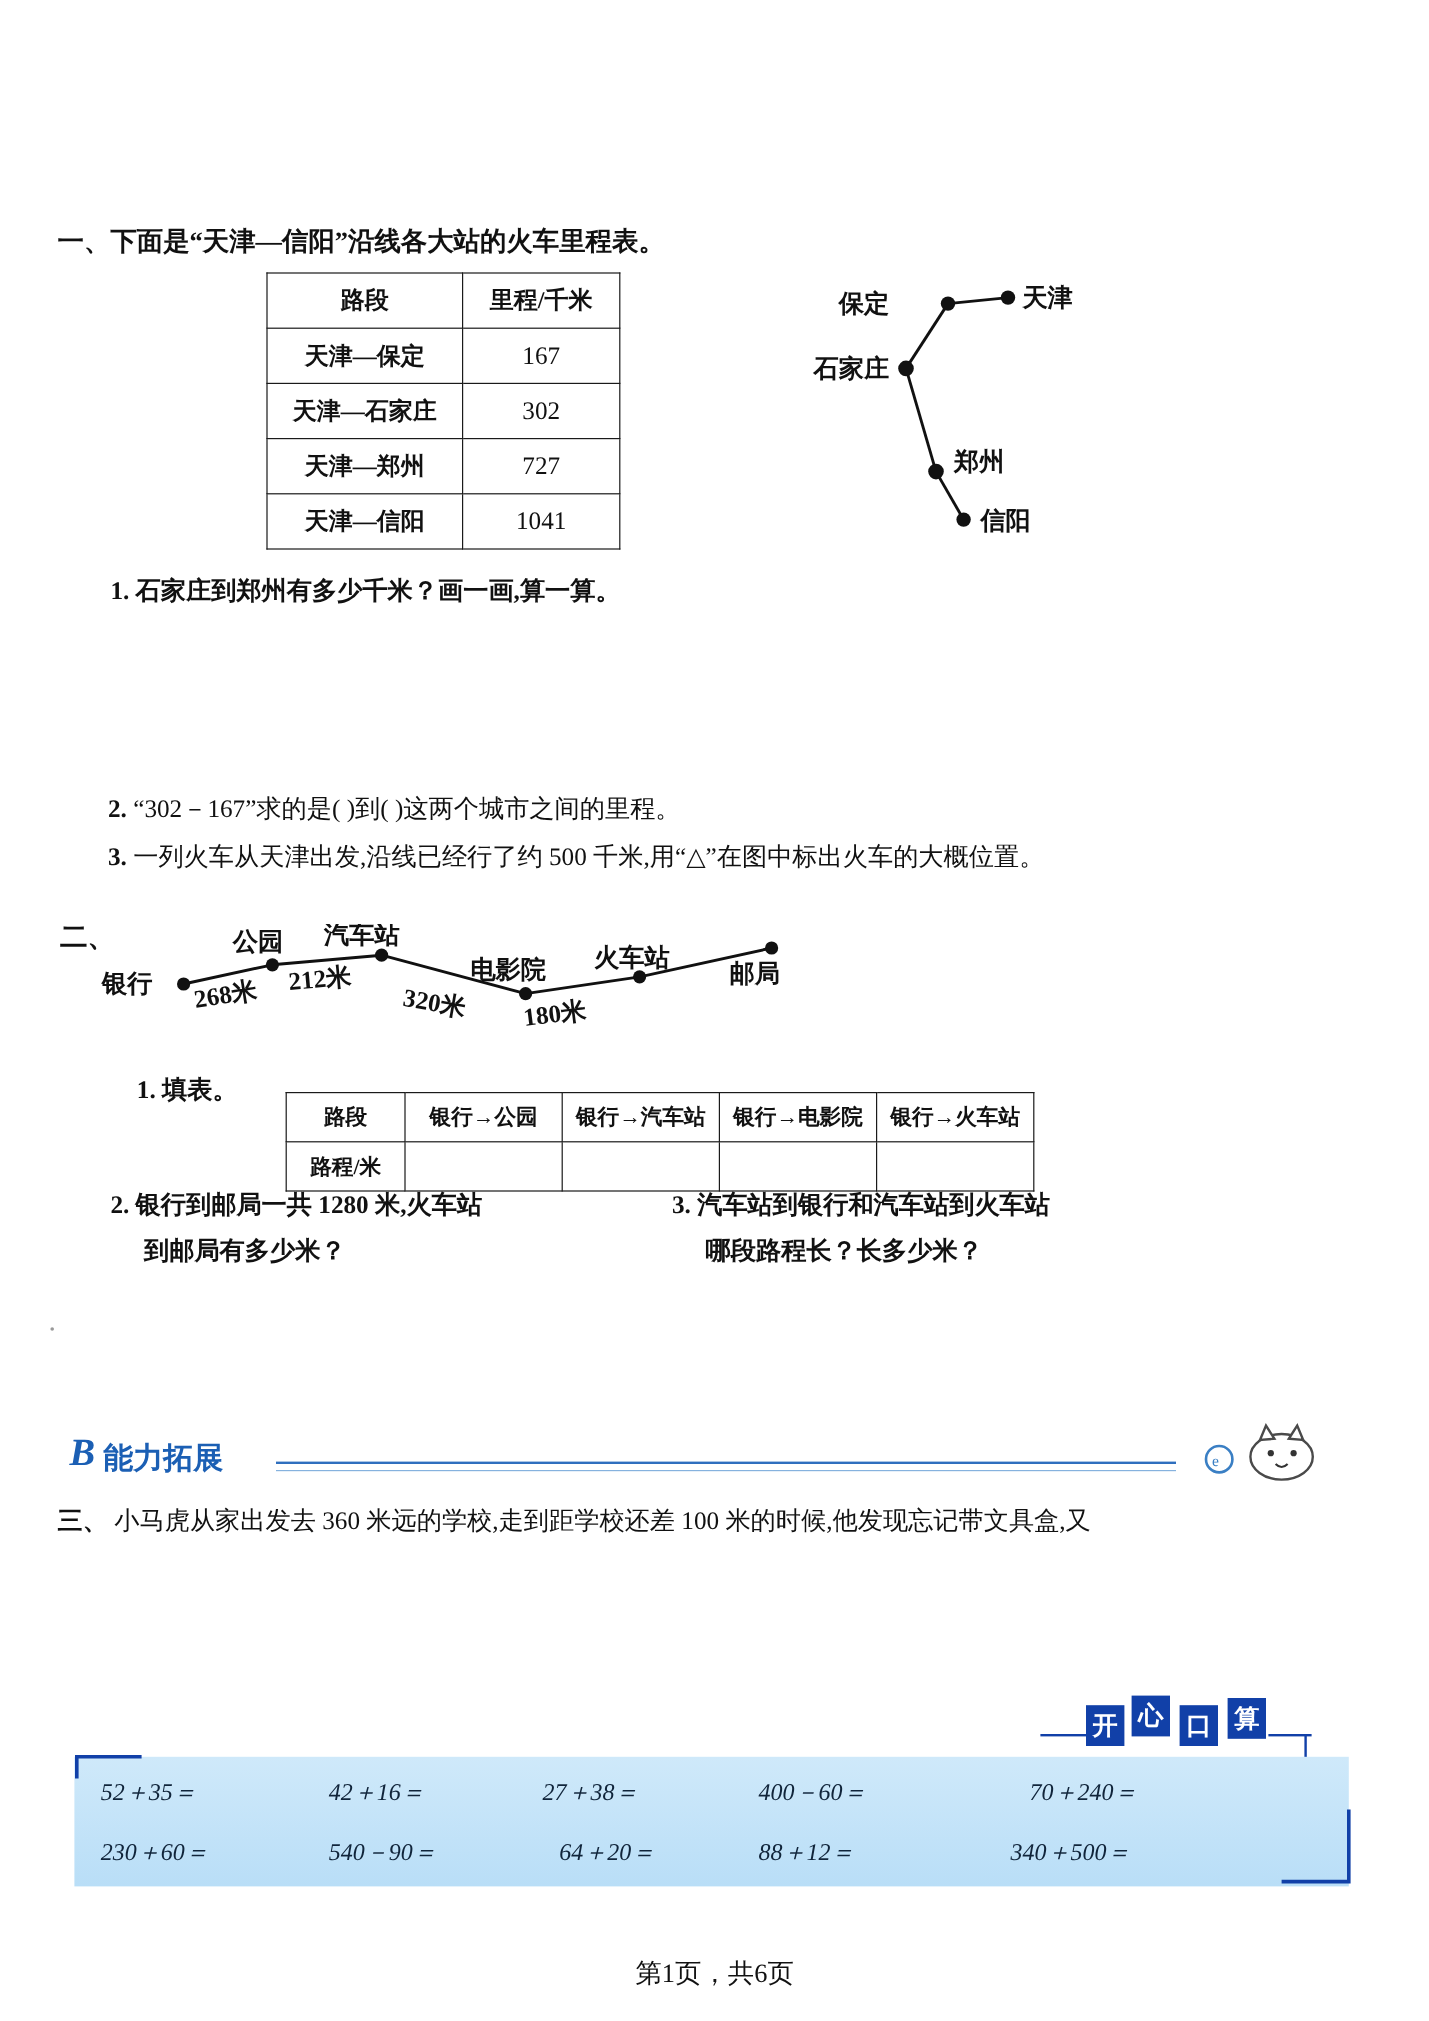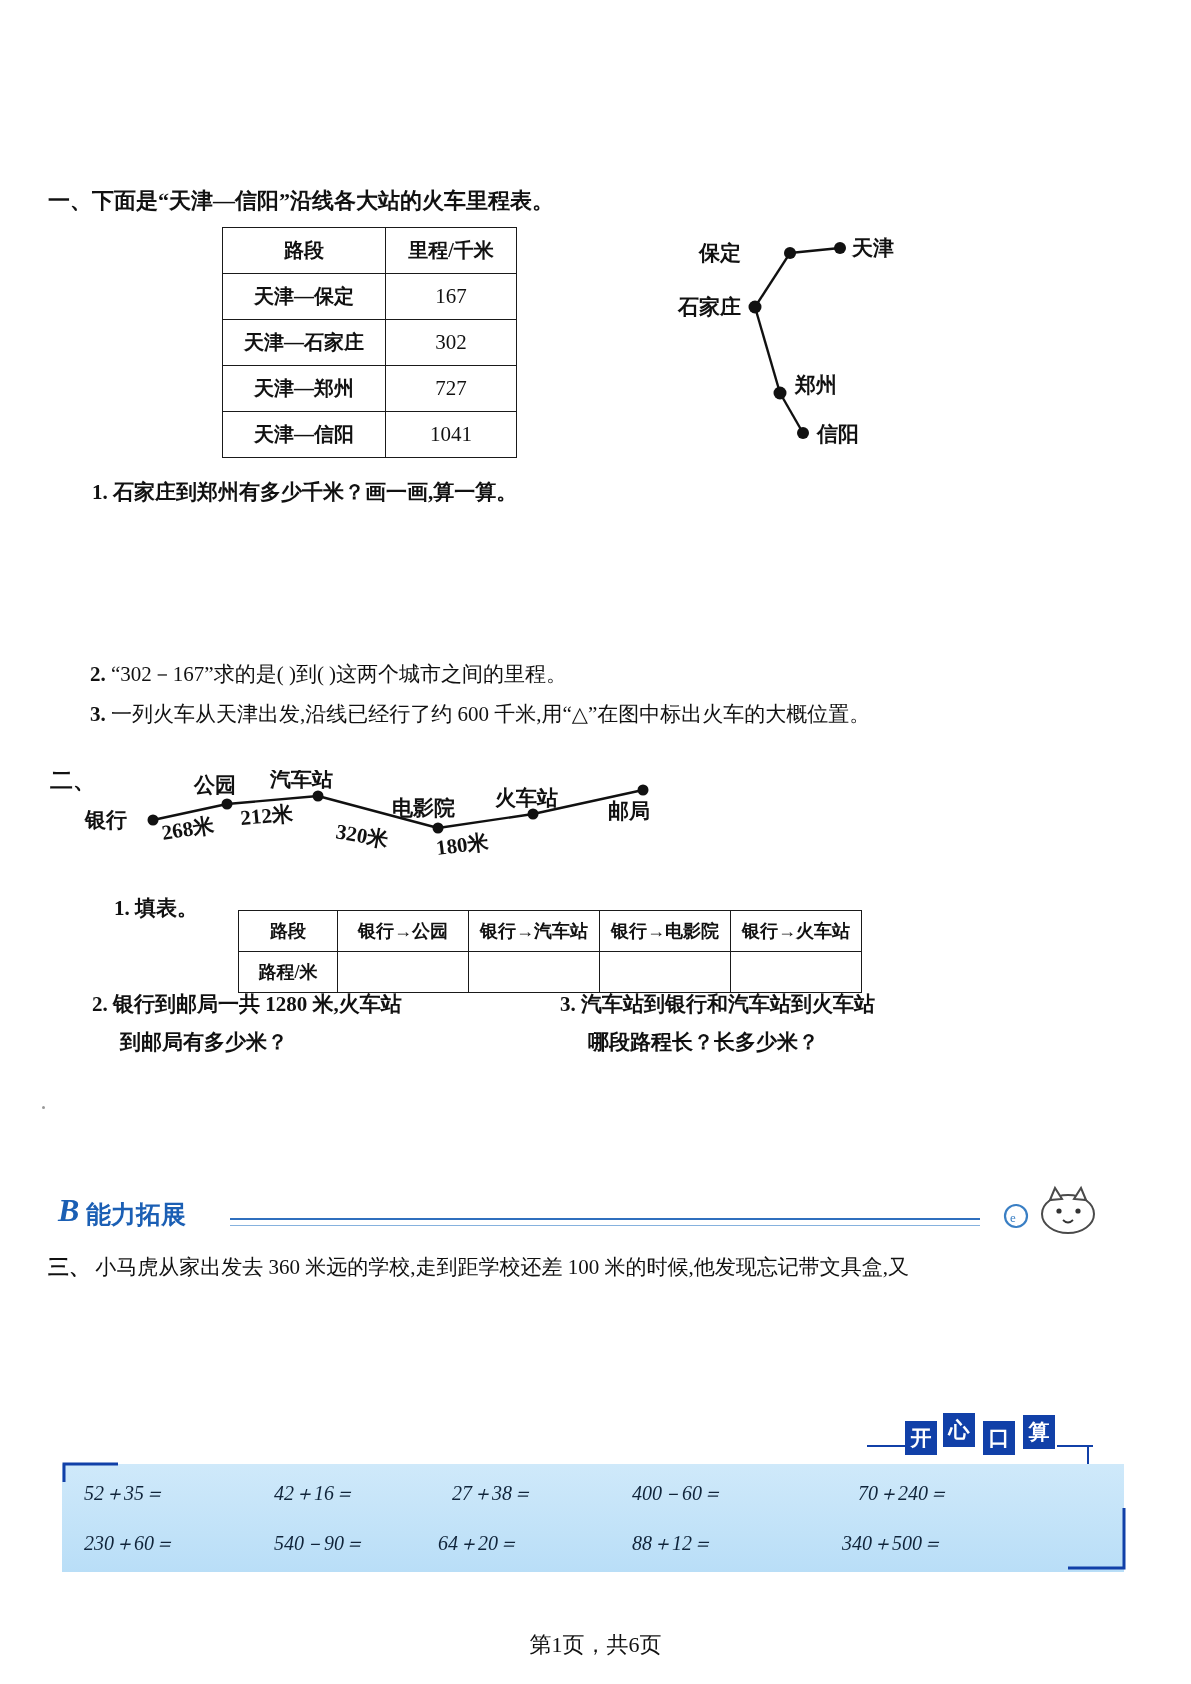--- a/index.html
+++ b/index.html
@@ -214,21 +214,21 @@
     <span>石家庄到郑州有多少千米？画一画,算一算。</span>
   </div>
 
   <div class="q" style="left:90px;top:660px;font-weight:normal;">
     <span class="qn">2.</span>
     <span>“302－167”求的是(            )到(               )这两个城市之间的里程。</span>
   </div>
 
   <div class="q" style="left:90px;top:700px;font-weight:normal;">
     <span class="qn">3.</span>
-    <span>一列火车从天津出发,沿线已经行了约 600 千米,用“△”在图中标出火车的大概位置。</span>
+    <span>一列火车从天津出发,沿线已经行了约 500 千米,用“△”在图中标出火车的大概位置。</span>
   </div>
 
   <div class="sec" style="left:50px;top:765px;">二、</div>
 
   <svg class="pathsvg" width="600" height="100">
 
     <line x1="98" y1="50" x2="172" y2="34" stroke="#111" stroke-width="2.4"></line>
     <line x1="172" y1="34" x2="263" y2="26" stroke="#111" stroke-width="2.4"></line>
     <line x1="263" y1="26" x2="383" y2="58" stroke="#111" stroke-width="2.4"></line>
     <line x1="383" y1="58" x2="478" y2="44" stroke="#111" stroke-width="2.4"></line>
@@ -325,21 +325,21 @@
     <div class="calcrow" style="top:16px;">
       <span class="calcitem" style="left:22px;">52＋35＝</span>
       <span class="calcitem" style="left:212px;">42＋16＝</span>
       <span class="calcitem" style="left:390px;">27＋38＝</span>
       <span class="calcitem" style="left:570px;">400－60＝</span>
       <span class="calcitem" style="left:796px;">70＋240＝</span>
     </div>
     <div class="calcrow" style="top:66px;">
       <span class="calcitem" style="left:22px;">230＋60＝</span>
       <span class="calcitem" style="left:212px;">540－90＝</span>
-      <span class="calcitem" style="left:376px;">64＋20＝</span>
+      <span class="calcitem" style="left:404px;">64＋20＝</span>
       <span class="calcitem" style="left:570px;text-align:right;">88＋12＝</span>
       <span class="calcitem" style="left:780px;">340＋500＝</span>
     </div>
   </div>
 
   <svg class="calcframe">
     <path d="M2 26 L2 8 L56 8" fill="none" stroke="#1140a8" stroke-width="3"></path>
     <path d="M1062 52 L1062 112 L1006 112" fill="none" stroke="#1140a8" stroke-width="3"></path>
   </svg>
 

